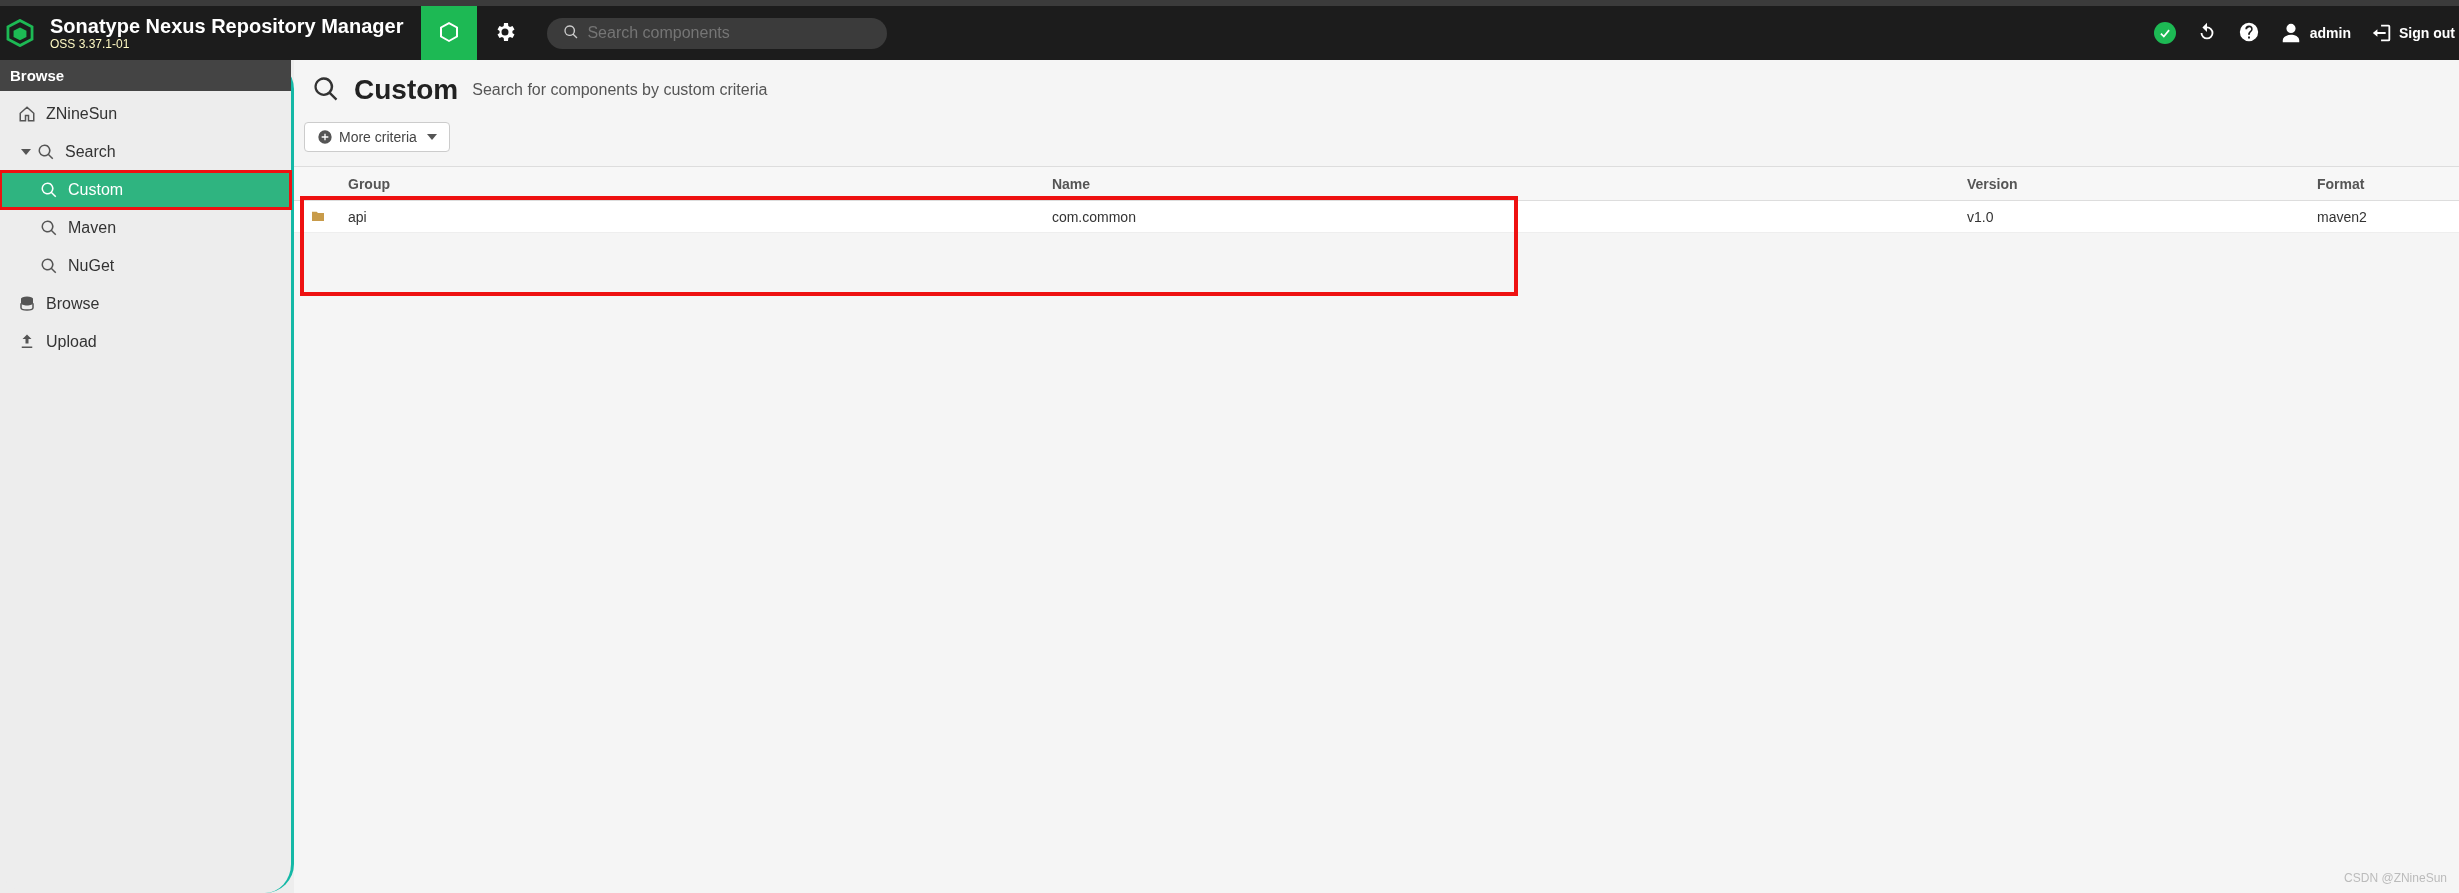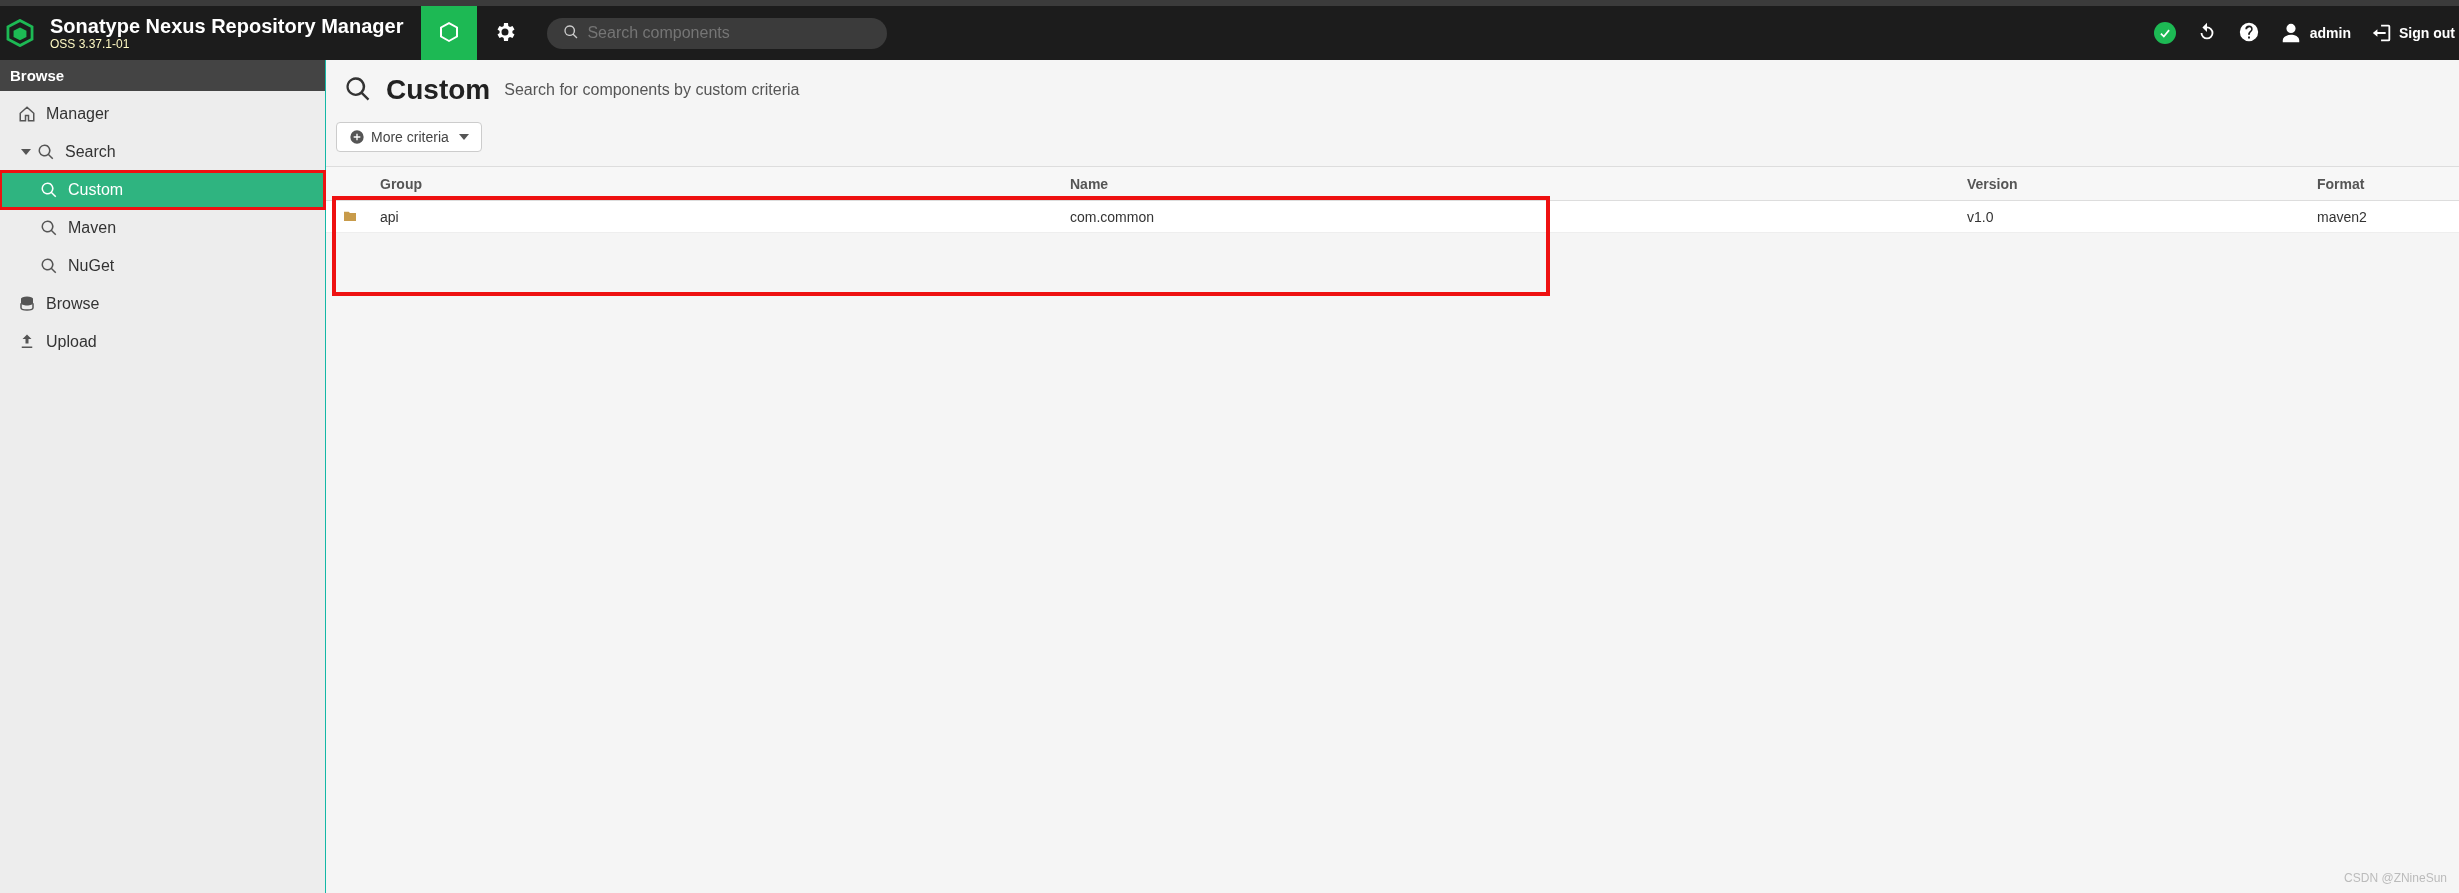--- a/index.html
+++ b/index.html
@@ -84,24 +84,24 @@
   .hdr-right svg.ico { width:22px; height:22px; fill:#fff; }
   .user { display:flex; align-items:center; gap:8px; font-weight:600; }
   .signout { display:flex; align-items:center; gap:6px; font-weight:700; }
 
   
   .body {
     display: flex;
     height: calc(100vh - 60px);
   }
   .sidebar {
-    width: 326px;
+    width: 294px;
     background: #ededed;
-    border-right: 1px solid #14b8a6;
-    display: flex; flex-direction: column;
+    border-right: 3px solid #14b8a6;
+    display: flex; flex-direction: column; border-radius: 29px;
   }
   .side-head {
     background: #444;
     color: #fff;
     font-weight: 700;
     padding: 7px 10px;
     font-size: 15px;
   }
   .nav { padding-top: 4px; }
   .nav-item {
@@ -263,21 +263,21 @@
 <div class="body">
 
   <div class="sidebar">
     <div class="side-head">Browse</div>
     <div class="nav">
 
       <div class="nav-item">
         <svg class="ni" viewBox="0 0 24 24">
             <polygon points="12,3 3,11 3,21 10,21 10,14 14,14 14,21 21,21 21,11" fill="none" stroke="#555" stroke-width="2"></polygon>
           </svg>
-        <span>Manager</span>
+        <span>ZNineSun</span>
       </div>
 
       <div class="nav-item" style="padding-left:21px;">
         <span class="tree-caret"></span>
         <svg class="ni" viewBox="0 0 24 24">
             <path d="M10 2a8 8 0 016.3 13l5.4 5.4-1.4 1.4-5.4-5.4A8 8 0 1110 2zm0 2a6 6 0 100 12 6 6 0 000-12z"></path>
           </svg>
         <span>Search</span>
       </div>
 

